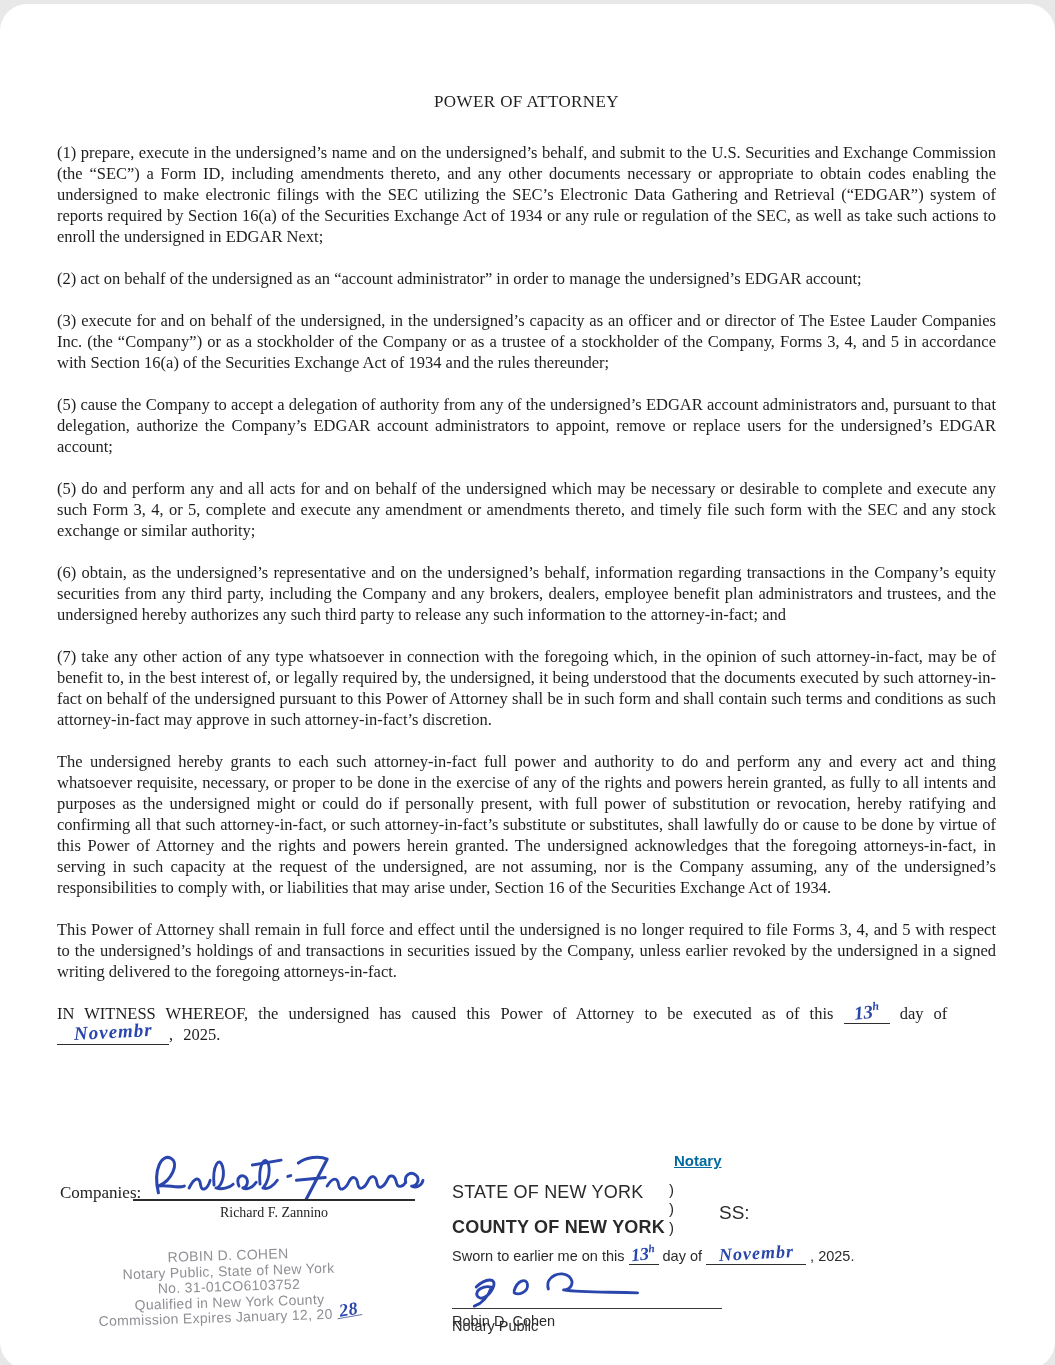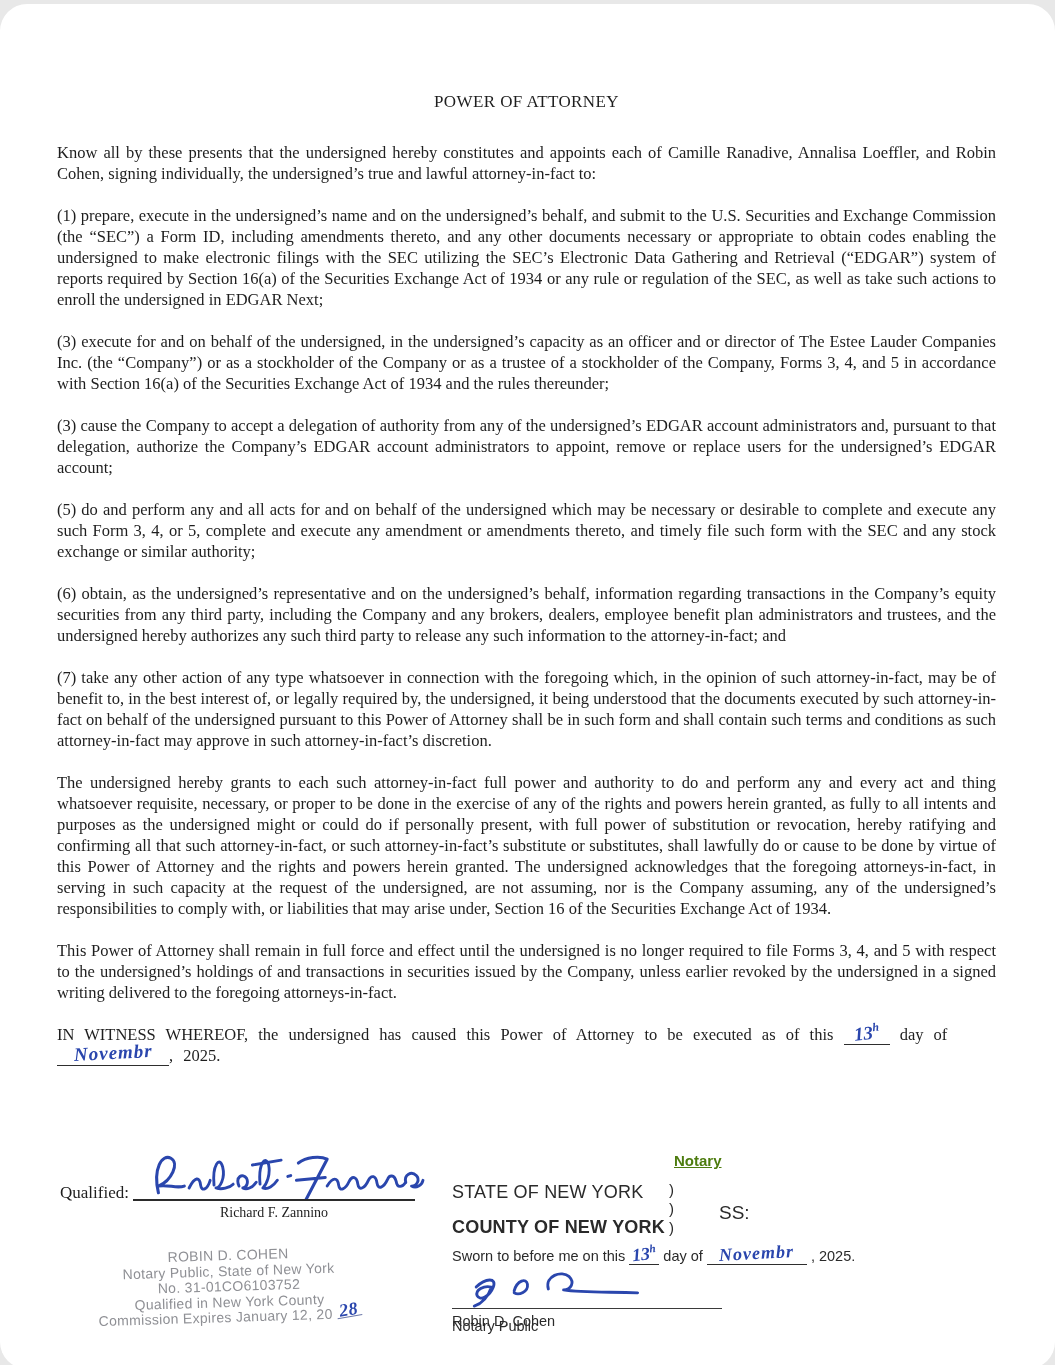--- a/index.html
+++ b/index.html
@@ -36,21 +36,21 @@
   .hw-day { font-size:19px; }
   .hw-month { font-size:19px; letter-spacing:1px; transform:rotate(-3deg) translateY(-2px); }
   
   .abs { position:absolute; }
   .sig-label { font-size:17px; }
   .sig-underline { border-bottom:2px solid #2b2b2b; }
   .sig-name { font-size:14px; text-align:center; }
   .sans { font-family:"Liberation Sans", sans-serif; color:#2a2a2a; }
   .notary-heading {
     font-family:"Liberation Sans", sans-serif; font-weight:bold; font-size:15px;
-    text-decoration:underline; color:#4d7c0f;
+    text-decoration:underline; color:#0369a1;
   }
   .state-line { font-size:18px; letter-spacing:0.2px; }
   .paren { font-size:15px; }
   .ss { font-size:19px; }
   .sworn-row { font-size:14.5px; white-space:nowrap; }
   .sworn-row .blank-day { width:30px; }
   .sworn-row .blank-month { width:100px; }
   .sworn-row .hw-day { font-size:18px; }
   .sworn-row .hw-month { font-size:18px; }
   .notary-name, .notary-title { font-size:14.5px; line-height:17px; }
@@ -69,40 +69,40 @@
   svg.ink-sig path { fill:none; stroke:var(--ink); stroke-linecap:round; stroke-linejoin:round; }
 </style>
 </head>
 <body>
 
 <div class="page">
 
   <div class="content">
     <div class="doc-title">POWER OF ATTORNEY</div>
 
-    <p>Know all by these presents that the undersigned hereby constitutes and appoints each of Camille Ranadive, Annalisa Loeffler, and Robin Cohen, signing individually, the undersigned’s true and lawful attorney-in-fact to:</p>
 
     <p>(1) prepare, execute in the undersigned’s name and on the undersigned’s behalf, and submit to the U.S. Securities and Exchange Commission (the “SEC”) a Form ID, including amendments thereto, and any other documents necessary or appropriate to obtain codes enabling the undersigned to make electronic filings with the SEC utilizing the SEC’s Electronic Data Gathering and Retrieval (“EDGAR”) system of reports required by Section 16(a) of the Securities Exchange Act of 1934 or any rule or regulation of the SEC, as well as take such actions to enroll the undersigned in EDGAR Next;</p>
+    <p>(2) act on behalf of the undersigned as an “account administrator” in order to manage the undersigned’s EDGAR account;</p>
     <p>(3) execute for and on behalf of the undersigned, in the undersigned’s capacity as an officer and or director of The Estee Lauder Companies Inc. (the “Company”) or as a stockholder of the Company or as a trustee of a stockholder of the Company, Forms 3, 4, and 5 in accordance with Section 16(a) of the Securities Exchange Act of 1934 and the rules thereunder;</p>
-    <p>(3) cause the Company to accept a delegation of authority from any of the undersigned’s EDGAR account administrators and, pursuant to that delegation, authorize the Company’s EDGAR account administrators to appoint, remove or replace users for the undersigned’s EDGAR account;</p>
+    <p>(5) cause the Company to accept a delegation of authority from any of the undersigned’s EDGAR account administrators and, pursuant to that delegation, authorize the Company’s EDGAR account administrators to appoint, remove or replace users for the undersigned’s EDGAR account;</p>
     <p>(5) do and perform any and all acts for and on behalf of the undersigned which may be necessary or desirable to complete and execute any such Form 3, 4, or 5, complete and execute any amendment or amendments thereto, and timely file such form with the SEC and any stock exchange or similar authority;</p>
     <p>(6) obtain, as the undersigned’s representative and on the undersigned’s behalf, information regarding transactions in the Company’s equity securities from any third party, including the Company and any brokers, dealers, employee benefit plan administrators and trustees, and the undersigned hereby authorizes any such third party to release any such information to the attorney-in-fact; and</p>
     <p>(7) take any other action of any type whatsoever in connection with the foregoing which, in the opinion of such attorney-in-fact, may be of benefit to, in the best interest of, or legally required by, the undersigned, it being understood that the documents executed by such attorney-in-fact on behalf of the undersigned pursuant to this Power of Attorney shall be in such form and shall contain such terms and conditions as such attorney-in-fact may approve in such attorney-in-fact’s discretion.</p>
 
     <p>The undersigned hereby grants to each such attorney-in-fact full power and authority to do and perform any and every act and thing whatsoever requisite, necessary, or proper to be done in the exercise of any of the rights and powers herein granted, as fully to all intents and purposes as the undersigned might or could do if personally present, with full power of substitution or revocation, hereby ratifying and confirming all that such attorney-in-fact, or such attorney-in-fact’s substitute or substitutes, shall lawfully do or cause to be done by virtue of this Power of Attorney and the rights and powers herein granted.  The undersigned acknowledges that the foregoing attorneys-in-fact, in serving in such capacity at the request of the undersigned, are not assuming, nor is the Company assuming, any of the undersigned’s responsibilities to comply with, or liabilities that may arise under, Section 16 of the Securities Exchange Act of 1934.</p>
     <p>This Power of Attorney shall remain in full force and effect until the undersigned is no longer required to file Forms 3, 4, and 5 with respect to the undersigned’s holdings of and transactions in securities issued by the Company, unless earlier revoked by the undersigned in a signed writing delivered to the foregoing attorneys-in-fact.</p>
 
     <p class="witness"><span>IN WITNESS WHEREOF, the undersigned has caused this Power of Attorney to be executed as of this</span>
       <span class="blank blank-day"><span class="hw hw-day"><span>13</span><sup>h</sup></span></span>
       <span>day of</span><br>
       <span class="blank blank-month"><span class="hw hw-month">Novembr</span></span><span>, 2025.</span>
     </p>
   </div>
 
-  <div class="abs sig-label" style="left:60px; top:1179px;">Qualified:</div>
+  <div class="abs sig-label" style="left:60px; top:1179px;">Companies:</div>
 
   <svg class="abs ink-sig" style="left:145px; top:1144px;" width="278" height="56" viewBox="0 0 290 55">
     <path stroke-width="3.2" d="M14,45 C8,20 18,4 27,9 C36,14 28,32 14,38 C24,36 33,41 41,38"></path>
     <path stroke-width="3" d="M46,40 C52,28 57,28 58,37 C59,44 65,42 68,32 M72,37 C70,16 78,6 81,18 C84,30 78,40 74,40 C80,42 88,40 92,36"></path>
     <path stroke-width="3" d="M98,38 C94,28 102,24 106,30 C108,34 106,40 102,40 C106,42 112,40 116,34 M120,36 C118,14 126,5 129,16 C131,26 127,36 123,40 C128,42 134,38 138,32"></path>
     <path stroke-width="3" d="M112,16 L142,11 M149,28 L152,27"></path>
     <path stroke-width="3.2" d="M160,14 C168,8 182,6 190,10 L168,52 M158,32 L188,29"></path>
     <path stroke-width="3" d="M190,38 C196,28 201,29 202,37 C203,44 209,42 213,33 C216,27 221,28 222,36 C223,43 229,41 233,32 C236,26 241,27 242,35 C243,42 249,40 253,31 C255,26 260,26 262,33 C263,40 268,40 272,34"></path>
     <path stroke-width="3" d="M272,34 C270,26 278,22 283,27 C287,31 284,38 278,38 C283,41 289,37 290,32"></path>
   </svg>
@@ -120,21 +120,21 @@
   <div class="abs notary-heading" style="left:674px; top:1148px;">Notary</div>
 
   <div class="abs sans state-line" style="left:452px; top:1178px;">STATE OF NEW YORK</div>
   <div class="abs sans paren" style="left:669px; top:1177px;">)</div>
   <div class="abs sans paren" style="left:669px; top:1196px;">)</div>
   <div class="abs sans ss" style="left:719px; top:1198px;">SS:</div>
   <div class="abs sans state-line" style="left:452px; top:1213px;font-weight:bold;">COUNTY OF NEW YORK</div>
   <div class="abs sans paren" style="left:669px; top:1215px;">)</div>
 
   <div class="abs sans sworn-row" style="left:452px; top:1241px;">
-    <span>Sworn to before me on this</span>
+    <span>Sworn to earlier me on this</span>
     <span class="blank blank-day"><span class="hw hw-day"><span>13</span><sup>h</sup></span></span>
     <span>day of</span>
     <span class="blank blank-month"><span class="hw hw-month">Novembr</span></span>
     <span>, 2025.</span>
   </div>
 
   <svg class="abs ink-sig" style="left:460px; top:1266px;" width="190" height="38" viewBox="0 0 190 40">
     <path stroke-width="3" d="M12,18 C22,8 34,8 30,18 C26,28 16,33 13,27 C11,21 20,16 28,18 C25,27 19,35 10,38"></path>
     <path stroke-width="3" d="M52,22 C55,11 65,8 66,15 C67,23 57,27 52,24"></path>
     <path stroke-width="3" d="M88,20 C84,6 102,0 110,7 C116,13 112,21 104,21 C122,24 150,23 182,24"></path>

